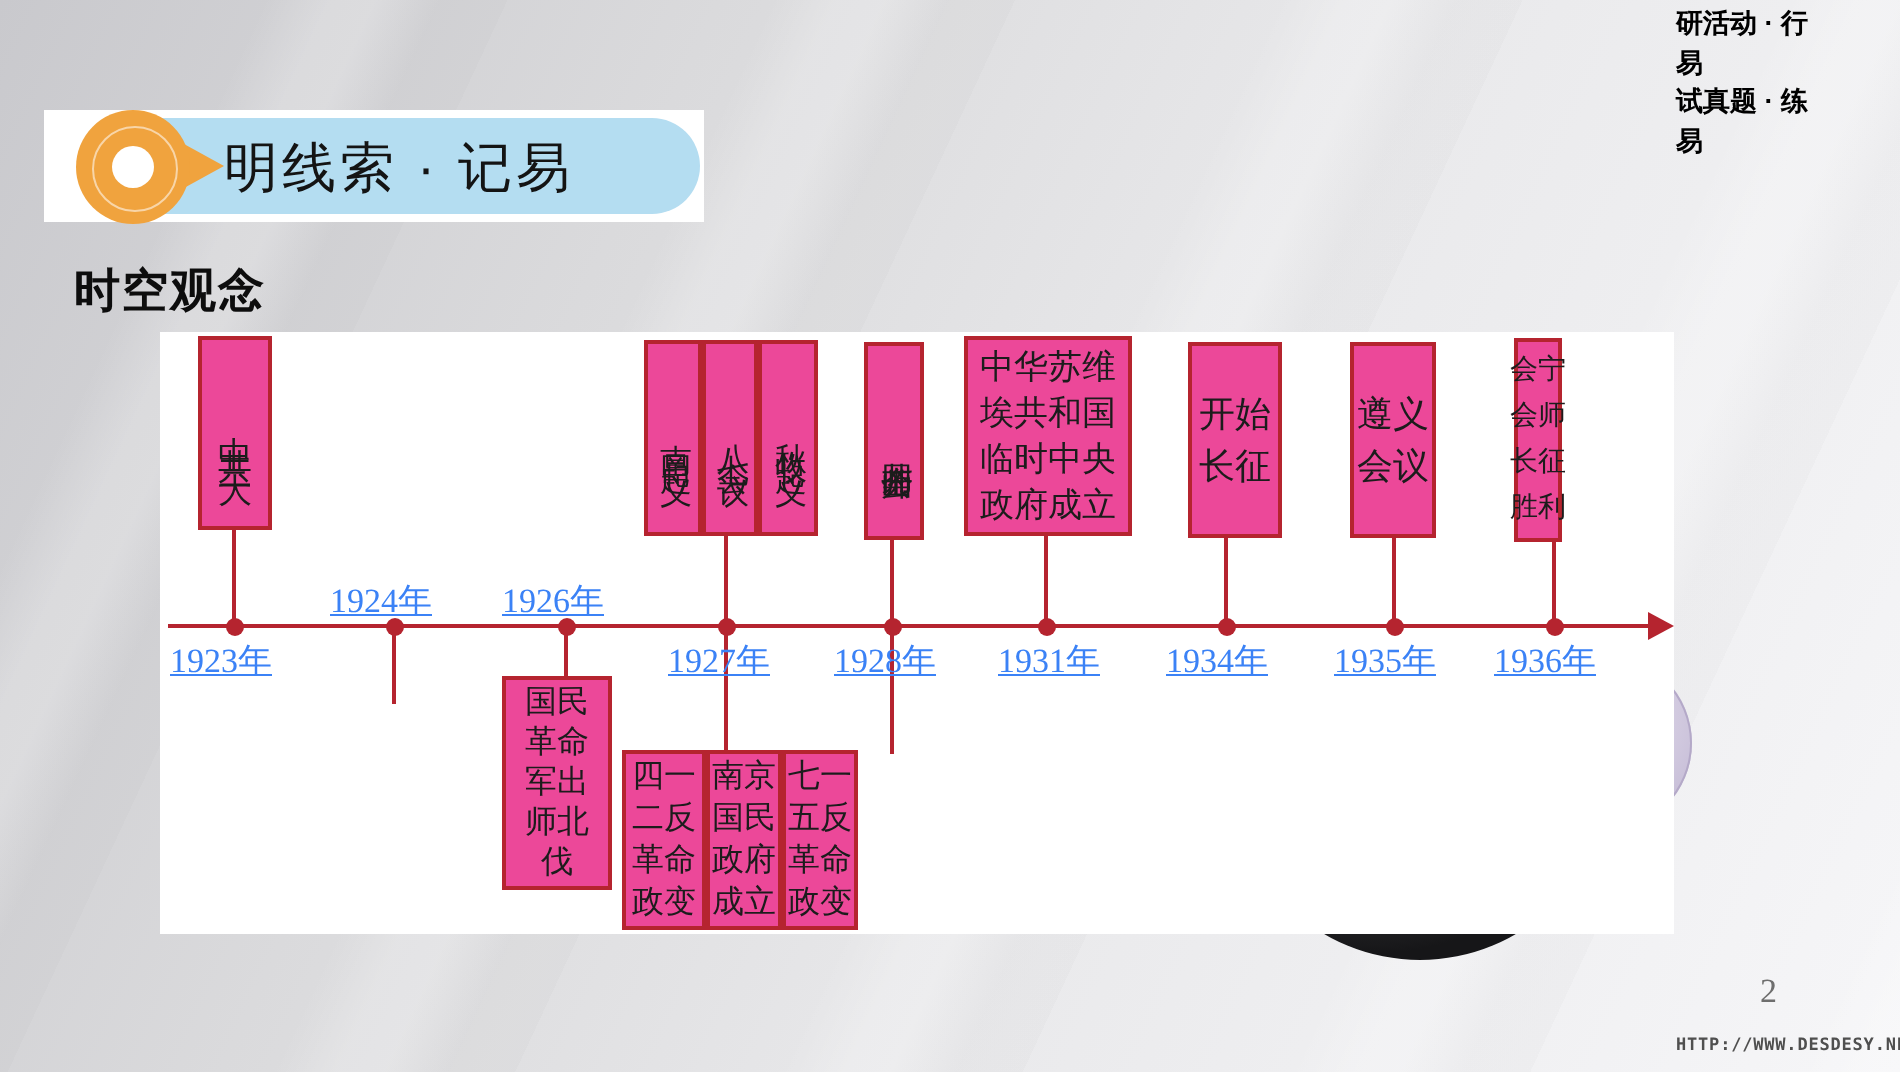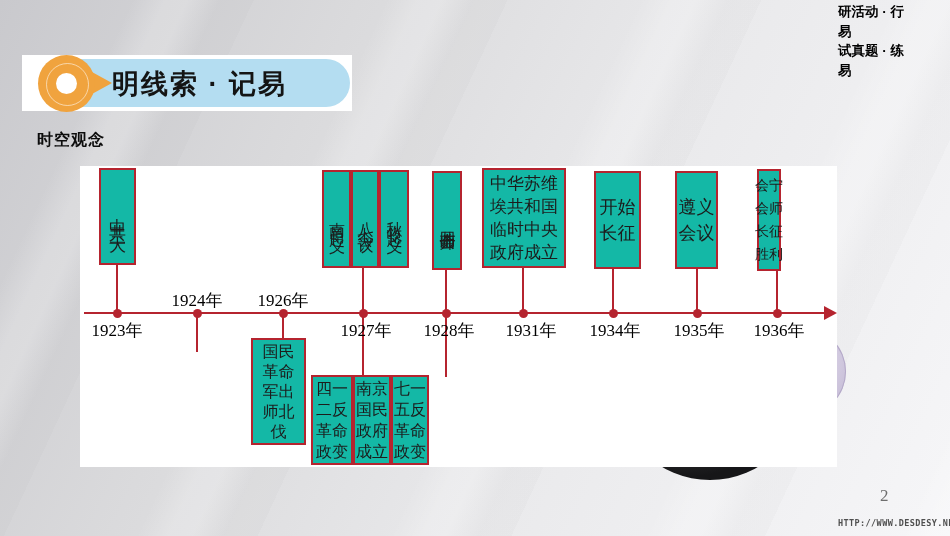--- a/index.html
+++ b/index.html
@@ -15,37 +15,37 @@
   .sphere-lavender{position:absolute;left:757px;top:327px;width:89px;height:89px;border-radius:50%;
     background:radial-gradient(circle at 42% 36%,#ece7f3,#c9c0d9 75%);box-shadow:inset 0 0 0 1px #b4a9c8;z-index:1;}
   
   .banner-box{position:absolute;left:22px;top:55px;width:330px;height:56px;background:#ffffff;z-index:3;}
   .banner-pill{position:absolute;left:36px;top:4px;width:292px;height:48px;background:#b4ddf1;border-radius:24px;}
   .pin-circle{position:absolute;left:16px;top:0;width:57px;height:57px;border-radius:50%;background:#f0a33e;}
   .pin-tail{position:absolute;left:70px;top:17px;width:0;height:0;border-left:20px solid #f0a33e;
     border-top:11px solid transparent;border-bottom:11px solid transparent;}
   .pin-ring{position:absolute;left:24px;top:8px;width:41px;height:41px;border-radius:50%;border:1px solid rgba(255,255,255,.55);}
   .pin-hole{position:absolute;left:34px;top:18px;width:21px;height:21px;border-radius:50%;background:#ffffff;}
-  .banner-label{position:absolute;left:90px;top:11px;font-size:27px;font-weight:700;letter-spacing:2px;color:#141414;white-space:nowrap;}
+  .banner-label{position:absolute;left:90px;top:11px;font-size:27px;font-weight:400;letter-spacing:2px;color:#141414;white-space:nowrap;}
   
   .top-right{position:absolute;left:806px;top:2px;width:120px;z-index:3;font-size:13.5px;line-height:19.5px;
     font-weight:600;color:#000;margin-left:32px;}
   .top-right div{white-space:pre-line;}
   
-  .section-title{position:absolute;left:37px;top:130px;font-size:16px;font-weight:700;color:#0d0d0d;letter-spacing:1px;z-index:3;}
+  .section-title{position:absolute;left:37px;top:130px;font-size:23px;font-weight:700;color:#0d0d0d;letter-spacing:1px;z-index:3;}
   
   .panel{position:absolute;left:80px;top:166px;width:757px;height:301px;background:#ffffff;z-index:2;}
   .axis{position:absolute;left:4px;top:146px;width:740px;height:2px;background:#b5242f;}
   .axis-arrow{position:absolute;left:744px;top:140px;width:0;height:0;border-left:13px solid #b5242f;
     border-top:7px solid transparent;border-bottom:7px solid transparent;}
   .dot{position:absolute;top:143px;width:9px;height:9px;border-radius:50%;background:#b5242f;}
   .stem{position:absolute;width:2px;background:#b5242f;}
-  .ylabel{position:absolute;width:64px;text-align:center;font-family:"Liberation Serif","DejaVu Serif",serif;
-    font-size:17px;color:#000000;white-space:nowrap;}
-  .ebox{position:absolute;border:2px solid #b5242f;background:#14b8a6;color:#1c1c1c;box-sizing:border-box;
+  .ylabel{position:absolute;width:64px;font-family:"Liberation Serif","DejaVu Serif",serif;
+    font-size:17px;color:#3b82f6;white-space:nowrap;text-decoration:underline;}
+  .ebox{position:absolute;border:2px solid #b5242f;background:#ec4899;color:#1c1c1c;box-sizing:border-box;
     font-family:"Liberation Serif","DejaVu Serif",serif;display:flex;align-items:center;justify-content:center;text-align:center;}
   .vert{writing-mode:vertical-rl;text-orientation:upright;}
   .pre{white-space:pre;}
   
   .brand{position:absolute;left:627px;top:473px;font-size:27px;font-weight:700;letter-spacing:2px;color:#979797;z-index:3;}
   .page-num{position:absolute;left:880px;top:486px;font-size:17px;color:#6e6e6e;z-index:3;font-family:"Liberation Serif",serif;}
   .url-watermark{position:absolute;left:838px;top:518px;font-size:8.5px;font-weight:700;color:#4f4f4f;
     letter-spacing:.4px;z-index:3;font-family:"DejaVu Sans Mono","Liberation Mono",monospace;}
 </style>
 </head>

